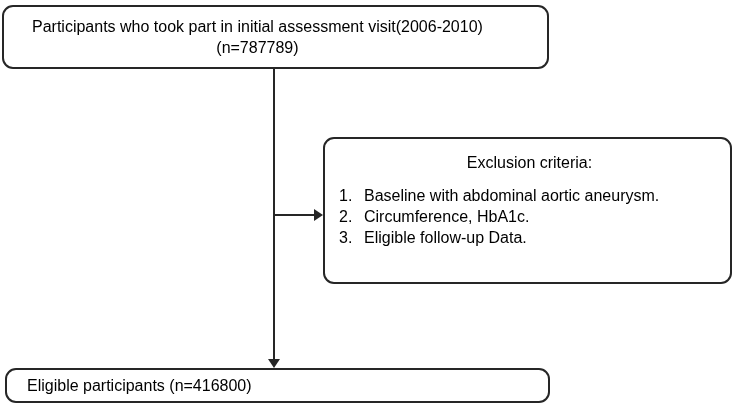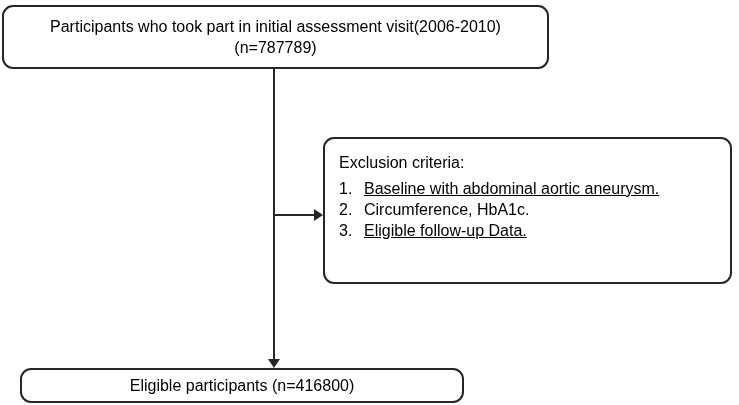--- a/index.html
+++ b/index.html
@@ -28,78 +28,77 @@
     border-radius: 11px;
     color: #000000;
     font-size: 16px;
     line-height: 21px;
     -webkit-font-smoothing: antialiased;
   }
 
   .node-centered {
     display: flex;
     align-items: center;
-    justify-content: center;
     text-align: center;
+    padding-left: 20px;
   }
 
   
   #node-top {
     left: 2px;
     top: 5px;
     width: 547px;
     height: 64px;
   }
   #node-top .lines {
     padding: 0 8px;
   }
   #node-top .line-1 { white-space: nowrap; }
   #node-top .line-2 { white-space: nowrap; }
 
   
   #node-bottom {
     left: 5px;
     top: 368px;
-    width: 444px;
+    width: 545px;
     height: 35px;
-    margin-left: 15px;
   }
   #node-bottom .line-1 { white-space: nowrap; }
 
   
   #node-exclusion {
     left: 323px;
     top: 137px;
     width: 409px;
     height: 147px;
     padding: 13px 10px 0 14px;
     text-align: left;
   }
   .excl-title {
     white-space: nowrap;
-    margin-bottom: 5px;
+    margin-bottom: 12px;
+    text-align: center;
   }
   .excl-list {
     list-style: none;
     margin: 0;
     padding: 0;
   }
   .excl-item {
     position: relative;
     padding-left: 25px;
     white-space: normal;
   }
   .excl-num {
     position: absolute;
     left: 0;
     top: 0;
   }
   .excl-text {
     display: block;
-    text-decoration: underline;
   }
   .excl-cont {
     display: block;
   }
 
   
   .connector {
     position: absolute;
     background: #262626;
   }

